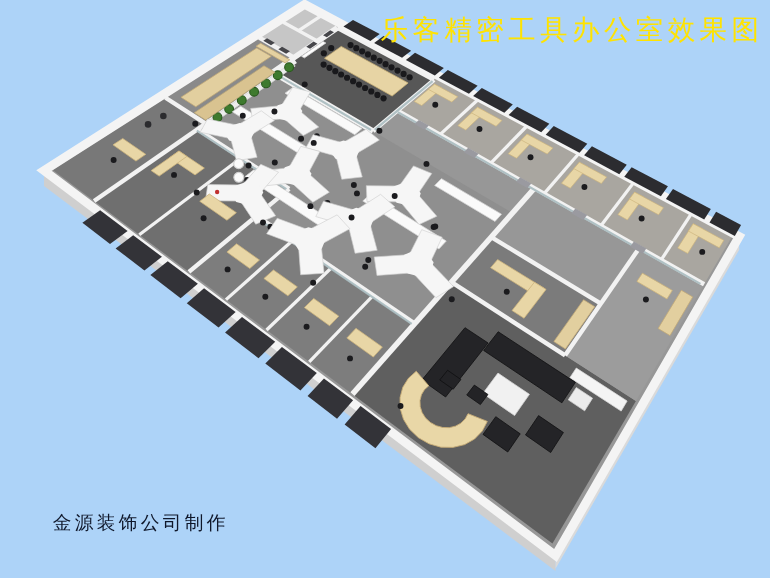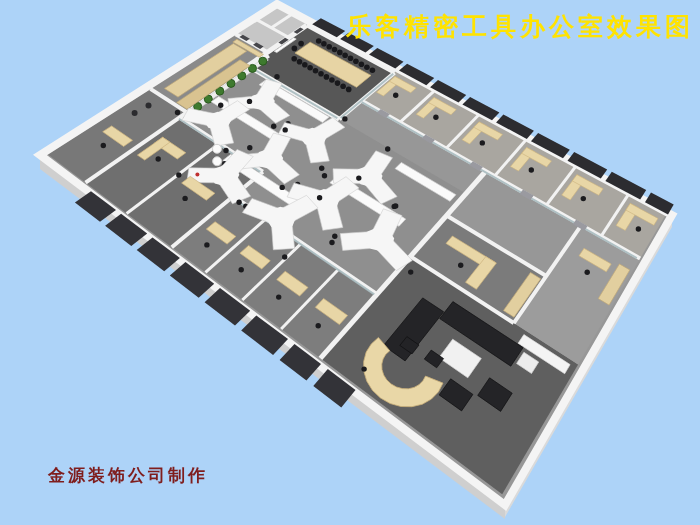--- a/index.html
+++ b/index.html
@@ -1,20 +1,20 @@
 <!DOCTYPE html>
 <html><head>
 <meta charset="utf-8">
 <style>
   html,body{margin:0;padding:0;}
   body{width:700px;height:525px;position:relative;overflow:hidden;
        font-family:"DejaVu Sans","Liberation Sans",sans-serif;}
   #stage{position:absolute;inset:0;}
   #render-svg{position:absolute;left:0;top:0;}
-  .overlay-text{position:absolute;font-weight:bold;white-space:nowrap;}
+  .overlay-text{position:absolute;font-weight:normal;white-space:nowrap;}
   #render-title{top:10px;right:6px;font-size:25px;letter-spacing:4px;}
   #render-credit{left:48px;top:464px;font-size:17px;letter-spacing:3px;}
 </style>
 </head>
 <body style="background: rgb(173, 211, 248);">
 
 <div id="stage">
   <svg id="render-svg" width="700" height="525" viewBox="0 0 700 525">
       <polygon points="277.0,4.0 40.0,155.0 40.0,169.0 277.0,18.0" fill="#e3e3e3"></polygon>
       <polygon points="40.0,155.0 505.0,505.0 505.0,519.0 40.0,169.0" fill="#cfcfcf"></polygon>
@@ -247,14 +247,14 @@
       <polygon points="452.7,339.2 481.3,358.5 467.8,377.8 438.9,357.7" fill="#f1f1f1" stroke="#d8d8d8" stroke-width="0.7"></polygon>
       <polygon points="489.6,377.8 512.2,393.2 500.6,411.4 477.7,395.4" fill="#242427" stroke="#0e0e10" stroke-width="0.7"></polygon>
       <polygon points="450.7,378.8 472.9,394.4 461.6,410.9 439.1,394.9" fill="#242427" stroke="#0e0e10" stroke-width="0.7"></polygon>
       <polygon points="523.9,352.3 538.7,362.0 531.5,373.5 516.6,363.5" fill="#ececec" stroke="#d5d5d5" stroke-width="0.7"></polygon>
       <polygon points="443.0,383.1 438.4,391.9 431.4,399.1 422.4,404.2 411.9,406.7 400.9,406.5 390.1,403.5 380.4,397.9 372.4,390.3 366.8,381.2 363.8,371.3 363.7,361.4 366.2,352.0 371.3,343.9 378.4,337.5 389.8,350.7 385.8,354.3 383.1,358.9 381.8,364.1 382.0,369.6 383.7,375.0 386.8,379.9 391.2,384.0 396.5,387.0 402.4,388.6 408.4,388.8 414.1,387.4 419.0,384.7 422.9,380.8 425.5,376.1" fill="#e9d7a7" stroke="#c9ae78" stroke-width="0.8"></polygon>
       <polygon points="406.9,336.6 419.0,345.0 412.0,353.9 399.8,345.4" fill="#232326" stroke="#0e0e10" stroke-width="0.7"></polygon>
       <polygon points="431.2,350.1 443.6,358.6 436.7,367.8 424.3,359.1" fill="#232326" stroke="#0e0e10" stroke-width="0.7"></polygon>
       <circle cx="364.1" cy="369.1" r="2.7" fill="#1b1b1e" stroke="none" stroke-width="0"></circle>
     </svg>
   <div id="render-title" class="overlay-text" style="color: rgb(255, 227, 0);">乐客精密工具办公室效果图</div>
-  <div id="render-credit" class="overlay-text" style="color: #7f1d1d;">金源装饰公司制作</div>
+  <div id="render-credit" class="overlay-text" style="color: #0f172a;">金源装饰公司制作</div>
 </div>
 
 </body></html>

